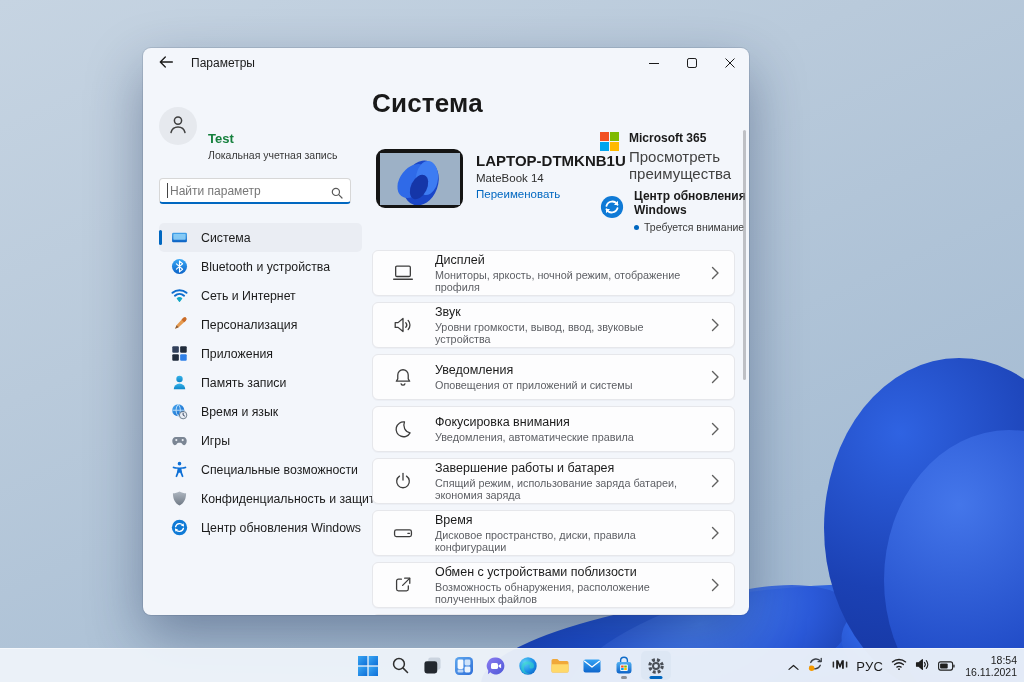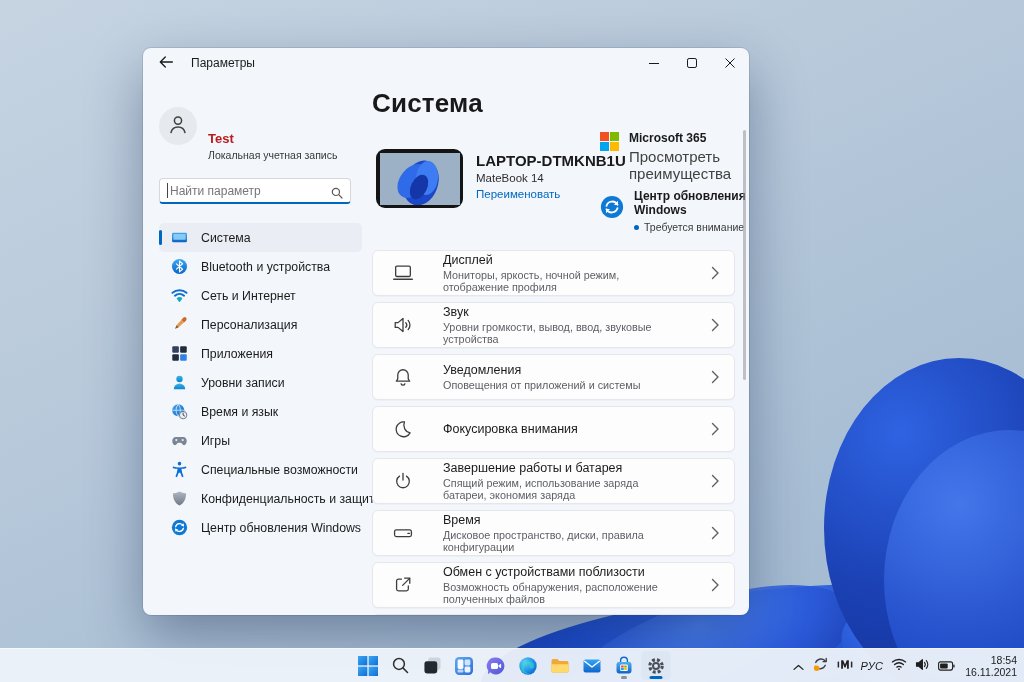--- a/index.html
+++ b/index.html
@@ -32,21 +32,21 @@
   .app-title { font-size:12px; color:#1b1b1b; margin-left:17px; }
   .win-controls { margin-left:auto; display:flex; height:30px; }
   .wc { width:38px; height:30px; display:flex; align-items:center; justify-content:center; }
 
   .window-body { position:absolute; top:30px; left:0; right:0; bottom:0; display:flex; }
 
   
   .sidebar { width:229px; flex:none; padding:10px 10px 0 16px; }
   .account { display:flex; align-items:center; gap:11px; margin-top:2px; }
   .avatar { width:38px; height:38px; border-radius:50%; background:#e6e9ee; display:flex; align-items:center; justify-content:center; }
-  .acc-name { font-size:13px; font-weight:700; color:#b91c1c;margin-top:41px; }
+  .acc-name { font-size:13px; font-weight:700; color:#15803d;margin-top:41px; }
   .acc-type { font-size:10.5px; color:#383838; margin-top:3px; }
 
   .search-wrap { position:relative; margin-top:17px; width:192px; height:26px; }
   .search-wrap input { width:100%; height:100%; background:#ffffff; border:1px solid #d7d7d7;
     border-bottom:2px solid #0067c0; border-radius:4px; font-size:12px; color:#1a1a1a;
     padding:0 26px 0 10px; outline:none; font-family:inherit; }
   .search-wrap input::placeholder { color:#767676; }
   .caret { position:absolute; left:8px; top:5px; width:1px; height:15px; background:#444; }
   .search-glyph { position:absolute; right:8px; top:7px; }
 
@@ -77,21 +77,21 @@
   .promo-icon { flex:none; display:flex; align-items:flex-start; justify-content:center; padding-top:1px; }
   .promo-title { font-size:12px; font-weight:700; color:#1a1a1a; line-height:14px; }
   .promo-title.wrap { width:118px; }
   .promo-sub { font-size:15px; color:#424242; margin-top:3px; }
   .status-line { display:flex; align-items:center; gap:5px; margin-top:4px; }
   .status-dot { width:5px; height:5px; border-radius:50%; background:#0067c0; flex:none; }
   .status-text { font-size:10.5px; color:#3a3a3a; }
 
   .cards { margin-top:15px; }
   .card { height:46px; border:1px solid #e6e7eb; background:#fdfdfe; border-radius:6px;
-    margin-bottom:6px; display:flex; align-items:center; padding:0 14px 0 18px; gap:28px;
+    margin-bottom:6px; display:flex; align-items:center; padding:0 14px 0 18px; gap:20px;
     box-shadow:0 1px 1px rgba(20,30,60,.03); }
   .card-icon { width:24px; flex:none; display:flex; align-items:center; justify-content:center; }
   .card-text { flex:1; min-width:0; }
   .card-title { font-size:12.5px; color:#1b1b1b; }
   .card-sub { font-size:10.8px; color:#5d5f64; margin-top:2px; }
   .chevron { flex:none; display:flex; align-items:center; }
   .card-partial { height:7px; border:1px solid #e6e7eb; border-bottom:none; background:#fdfdfe;
     border-radius:6px 6px 0 0; }
 
   .scrollbar { position:absolute; right:3px; top:82px; width:3px; height:250px;
@@ -102,21 +102,21 @@
     background:rgba(238,243,250,.95); z-index:10; border-top:1px solid rgba(255,255,255,.5); }
   .tb-center { position:absolute; left:50%; top:2px; transform:translateX(-50%); display:flex; gap:2px; }
   .tb-btn { width:30px; height:29px; border-radius:5px; display:flex; align-items:center; justify-content:center; position:relative; }
   .tb-btn.active { background:#dde7f4; }
   .ind { position:absolute; bottom:1px; left:50%; transform:translateX(-50%); border-radius:2px; }
   .ind-active { width:13px; height:3px; background:#0067c0; }
   .ind-running { width:6px; height:3px; background:#8a8f98; }
 
   .tb-right { position:absolute; right:7px; top:0; height:34px; display:flex; align-items:center; gap:8px; }
   .tray-item { display:flex; align-items:center; justify-content:center; }
-  .tray-lang { font-size:11px; color:#1c1c1c; letter-spacing:.3px;font-style:italic; }
+  .tray-lang { font-size:13px; color:#1c1c1c; letter-spacing:.3px; }
   .tray-clock { text-align:right; font-size:10.5px; color:#1c1c1c; line-height:12.5px; margin-left:2px; }
 </style>
 </head>
 <body>
 
 <div class="screen">
 
   <div class="petal petal-bottom-1"></div>
   <div class="petal petal-bottom-2"></div>
   <div class="petal petal-bottom-3"></div>
@@ -244,21 +244,21 @@
                   <defs>
                     <linearGradient id="gacc" x1="0" y1="0" x2="0" y2="1">
                       <stop offset="0" stop-color="#38b4ea"></stop>
                       <stop offset="1" stop-color="#0d85c8"></stop>
                     </linearGradient>
                   </defs>
                   <circle cx="8" cy="4.7" r="3" fill="url(#gacc)"></circle>
                   <path d="M2.6 14.4a5.4 5.4 0 0 1 10.8 0z" fill="url(#gacc)"></path>
                 </svg>
               </span>
-              <span class="nav-label">Уровни записи</span>
+              <span class="nav-label">Память записи</span>
             </div>
             <div class="nav-item">
               <span class="nav-icon">
                 <svg width="17" height="17" viewBox="0 0 16 16">
                   <defs>
                     <linearGradient id="gtl" x1="0" y1="0" x2="1" y2="1">
                       <stop offset="0" stop-color="#4aa9f0"></stop>
                       <stop offset="1" stop-color="#0d63c8"></stop>
                     </linearGradient>
                   </defs>
@@ -445,20 +445,21 @@
               </span>
             </div>
             <div class="card">
               <span class="card-icon">
                 <svg width="22" height="22" viewBox="0 0 24 24" fill="none" stroke="#3c3c3c" stroke-width="1.4">
                   <path d="M13.6 4.3a8.1 8.1 0 1 0 6.1 11.9A8.6 8.6 0 0 1 13.6 4.3z" stroke-linejoin="round"></path>
                 </svg>
               </span>
               <span class="card-text">
                 <div class="card-title">Фокусировка внимания</div>
+                <div class="card-sub">Уведомления, автоматические правила</div>
               </span>
               <span class="chevron">
                 <svg width="9" height="14" viewBox="0 0 9 14" fill="none" stroke="#5f5f5f" stroke-width="1.4" stroke-linecap="round" stroke-linejoin="round">
                   <path d="M1.5 1.5 7 7l-5.5 5.5"></path>
                 </svg>
               </span>
             </div>
             <div class="card">
               <span class="card-icon">
                 <svg width="22" height="22" viewBox="0 0 24 24" fill="none" stroke="#3c3c3c" stroke-width="1.4">

